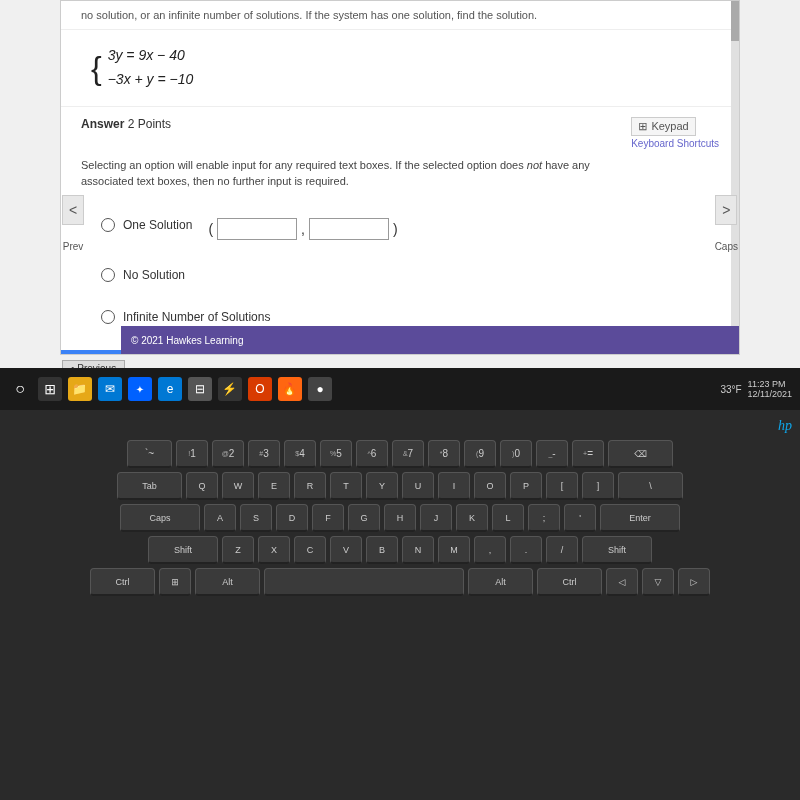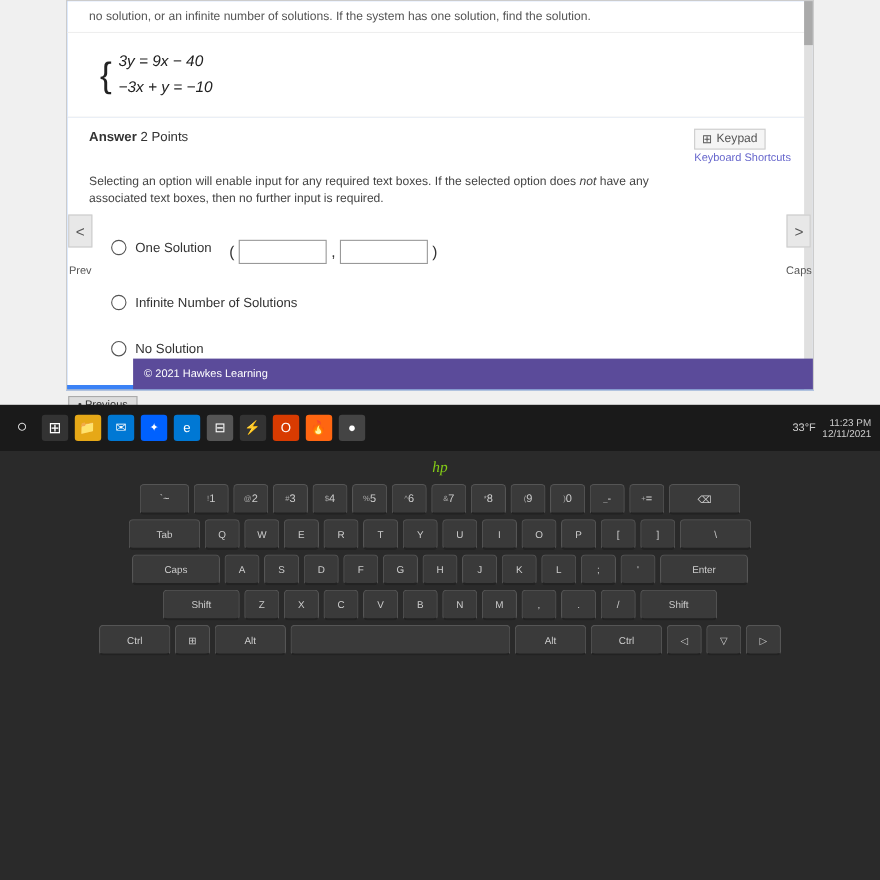--- a/index.html
+++ b/index.html
@@ -294,42 +294,42 @@
 
     .taskbar-right {
       display: flex;
       align-items: center;
       gap: 6px;
     }
 
     .sys-tray {
       font-size: 9px;
       color: #ccc;
-      text-align: right;
+      text-align: left;
     }
 
     .weather-info {
       font-size: 10px;
       color: #ccc;
     }
 
     
     .keyboard-area {
       position: absolute;
       bottom: 0;
       left: 0;
       width: 800px;
       height: 390px;
       background: #2a2a2a;
       padding: 8px;
     }
 
     .kb-logo {
-      text-align: center;
-      color: #84cc16;
+      text-align: right;
+      color: #0ea5e9;
       font-size: 14px;
       font-style: italic;
       margin-bottom: 6px;
       font-family: serif;
     }
 
     .kb-row {
       display: flex;
       justify-content: center;
       gap: 4px;
@@ -427,26 +427,26 @@
             <span class="paren">(</span>
             <input class="solution-input" type="text" value="" style="">
             <span class="paren">,</span>
             <input class="solution-input" type="text" value="" style="">
             <span class="paren">)</span>
           </div>
         </div>
 
         <div class="option-row">
           <div class="radio-circle"></div>
-          <span class="option-label">Infinite Number of Solutions</span>
+          <span class="option-label">No Solution</span>
         </div>
 
         <div class="option-row">
           <div class="radio-circle"></div>
-          <span class="option-label">No Solution</span>
+          <span class="option-label">Infinite Number of Solutions</span>
         </div>
 
       </div>
     </div>
 
     <div class="footer-bar">
       <span class="footer-text">© 2021 Hawkes Learning</span>
     </div>
   </div>
 

